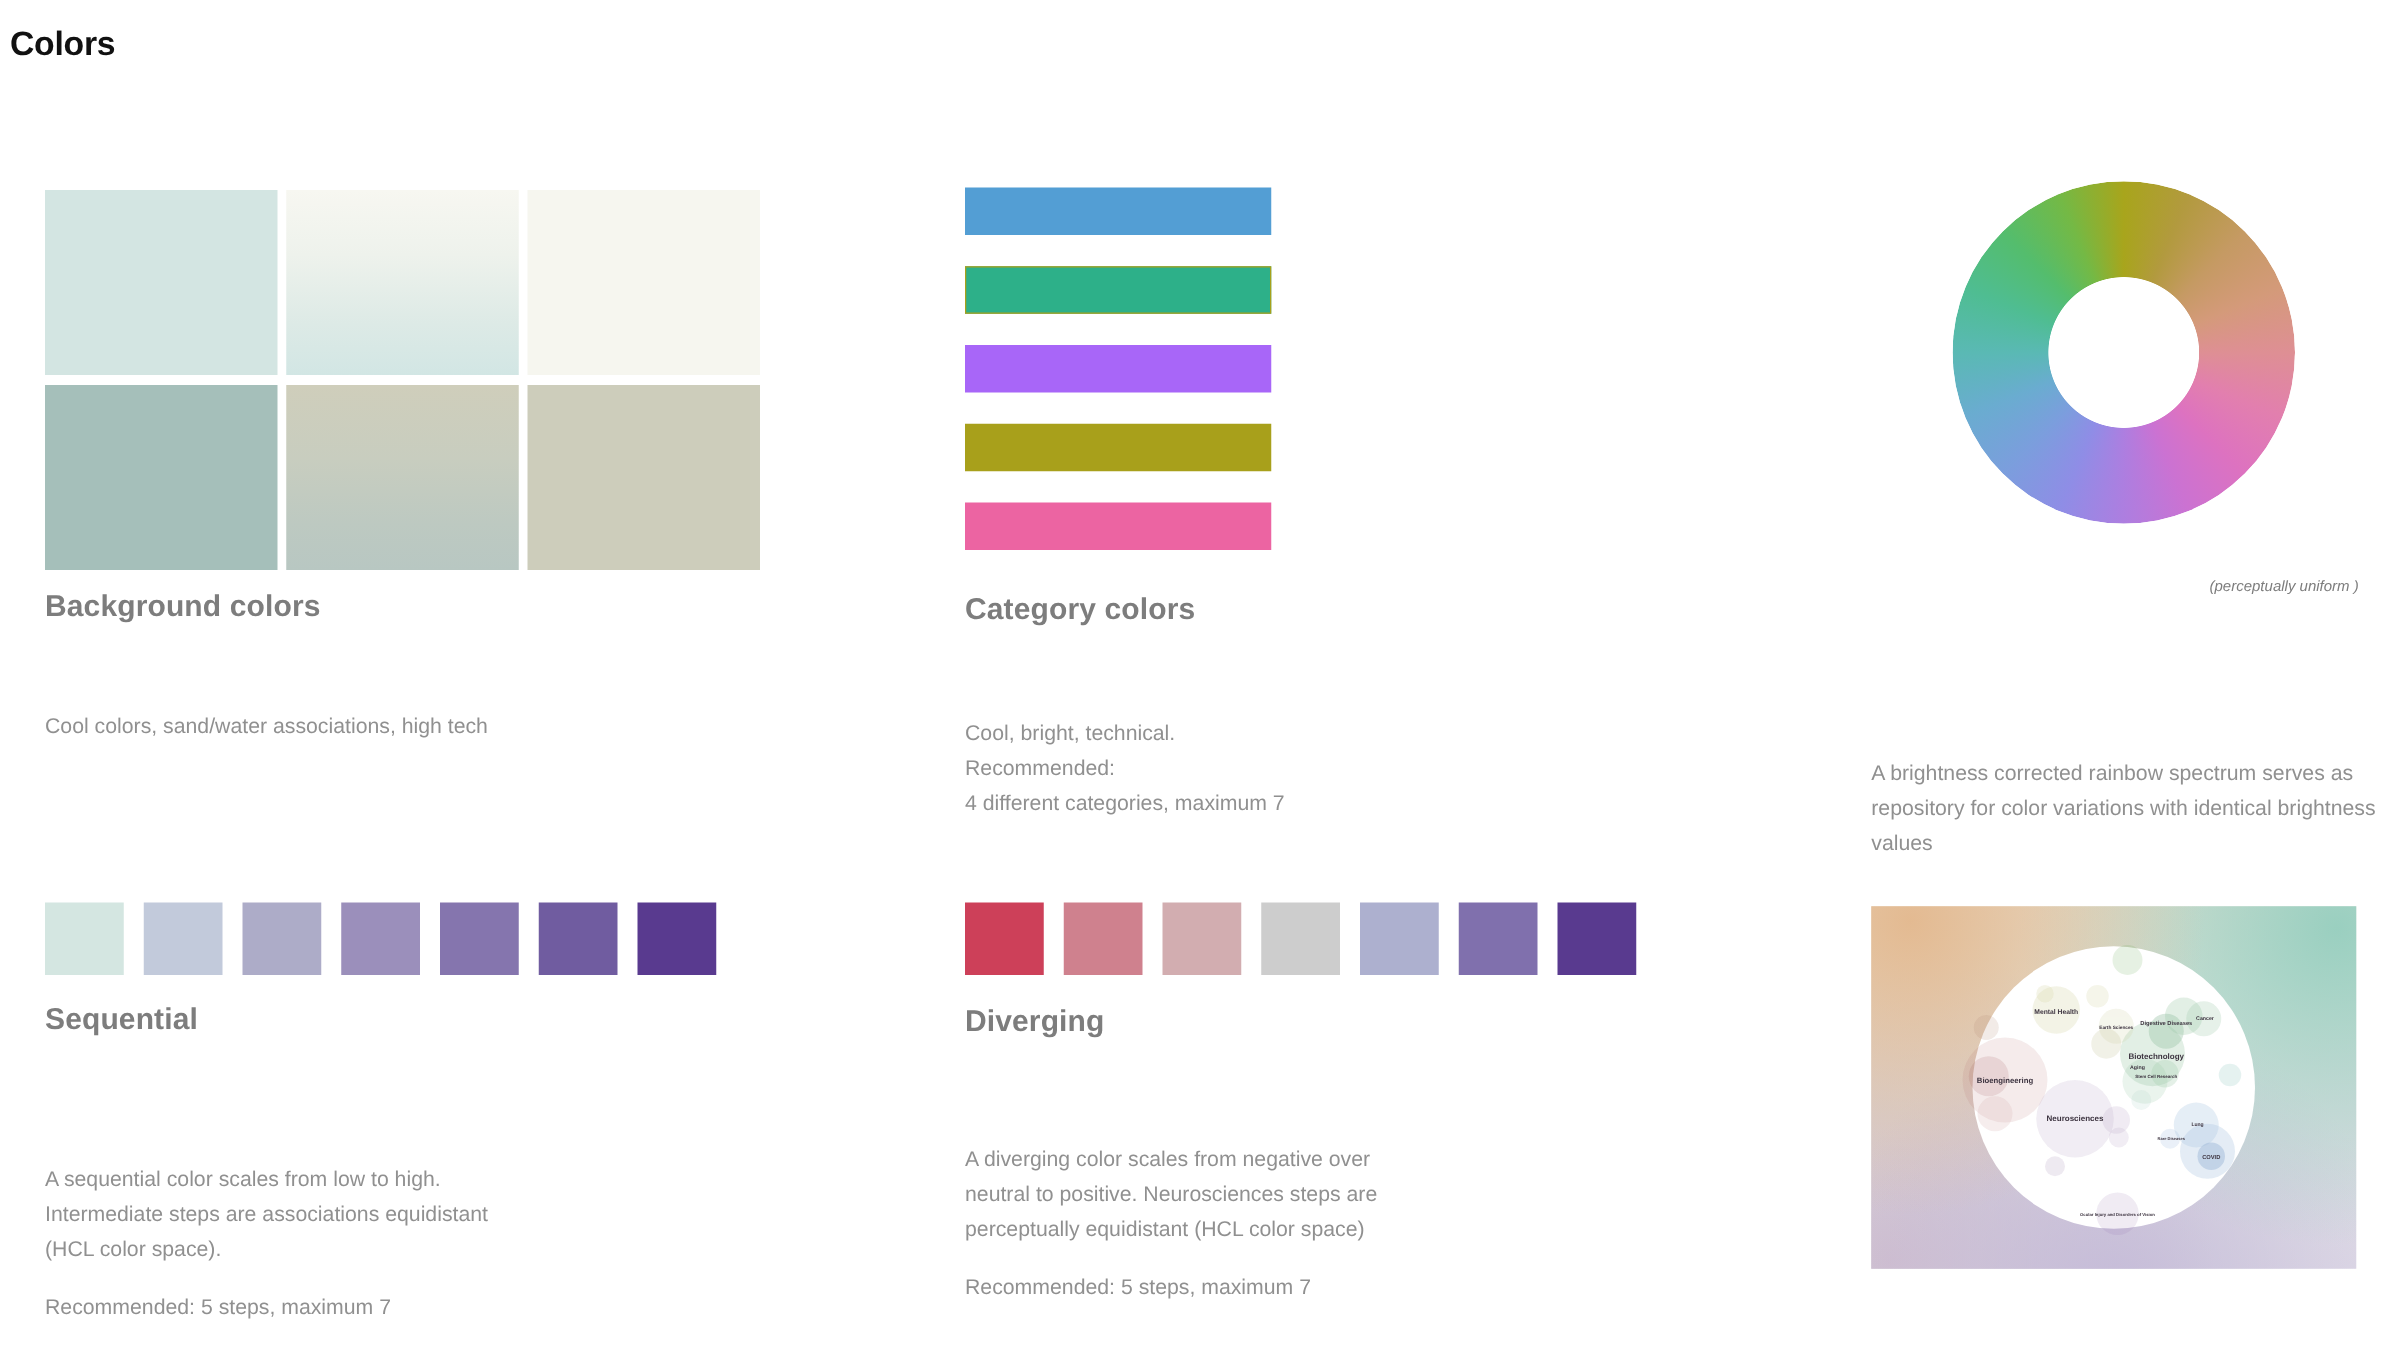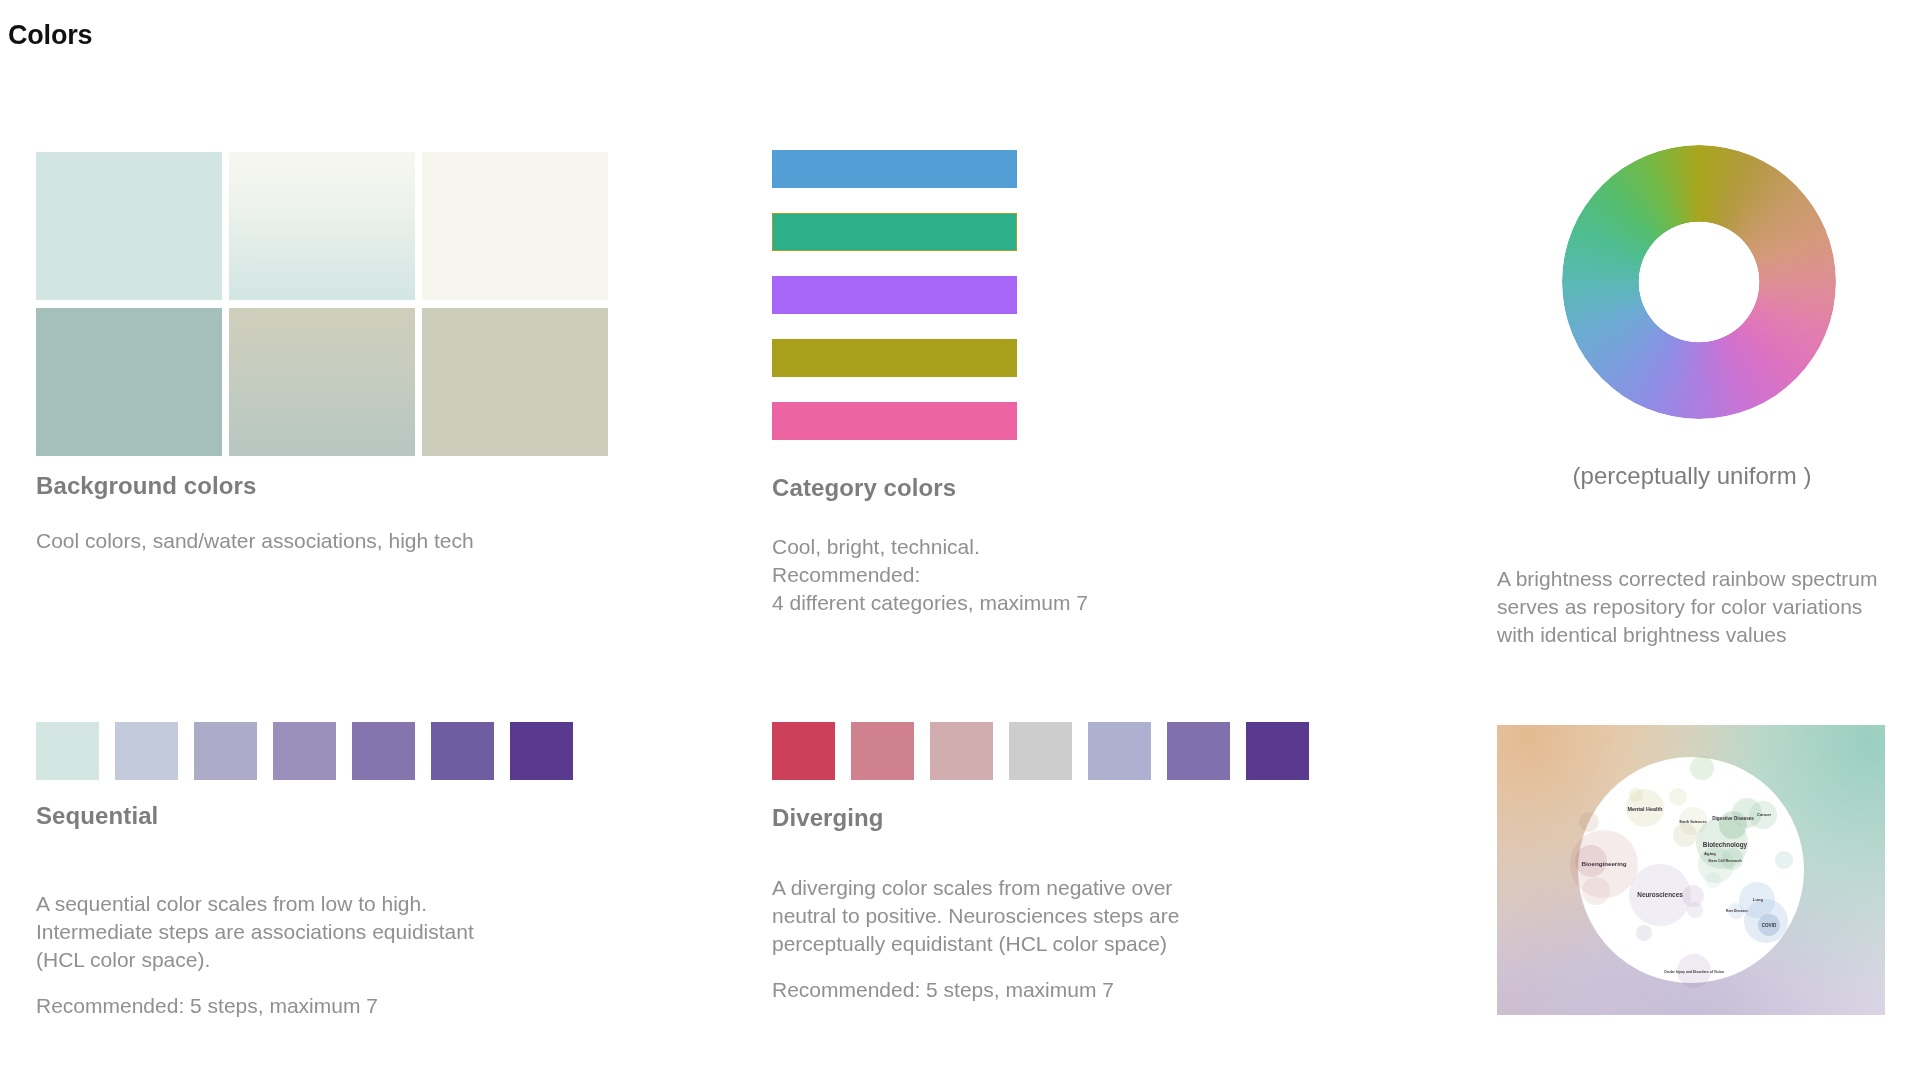--- a/index.html
+++ b/index.html
@@ -32,28 +32,30 @@
   
   .section-head {
     font-size: 24px;
     font-weight: bold;
     color: #7d7d7d;
     letter-spacing: 0.1px;
     white-space: nowrap;
   }
   .section-head.centered { text-align: center; }
   .section-sub {
-    font-size: 24px;
+    font-size: 12px;
+    font-style: italic;
     color: #7d7d7d;
-    text-align: center;
+    text-align: right;
   }
   .body-text {
-    font-size: 21px;
+    font-size: 17px;
     line-height: 28px;
     color: #909090;
+    margin-top: 40px;
   }
   .body-text .gap { display: block; height: 18px; }
 
   
   .col { position: absolute; }
   .col-a { left: 36px; }
   .col-b { left: 772px; }
   .col-c { left: 1497px; }
 
   

